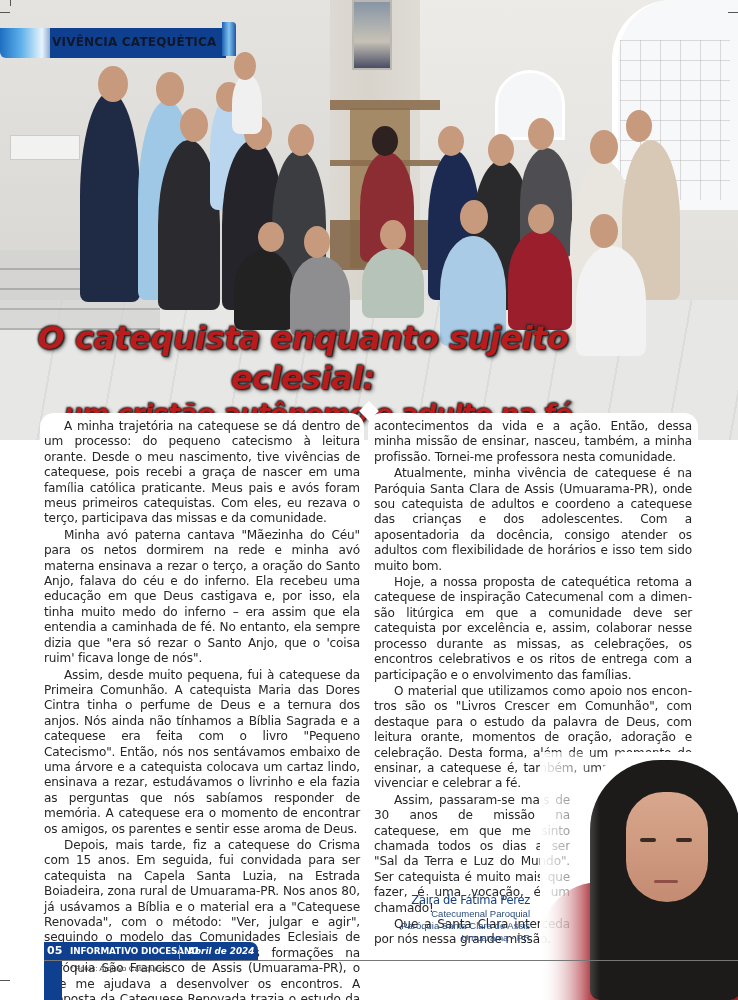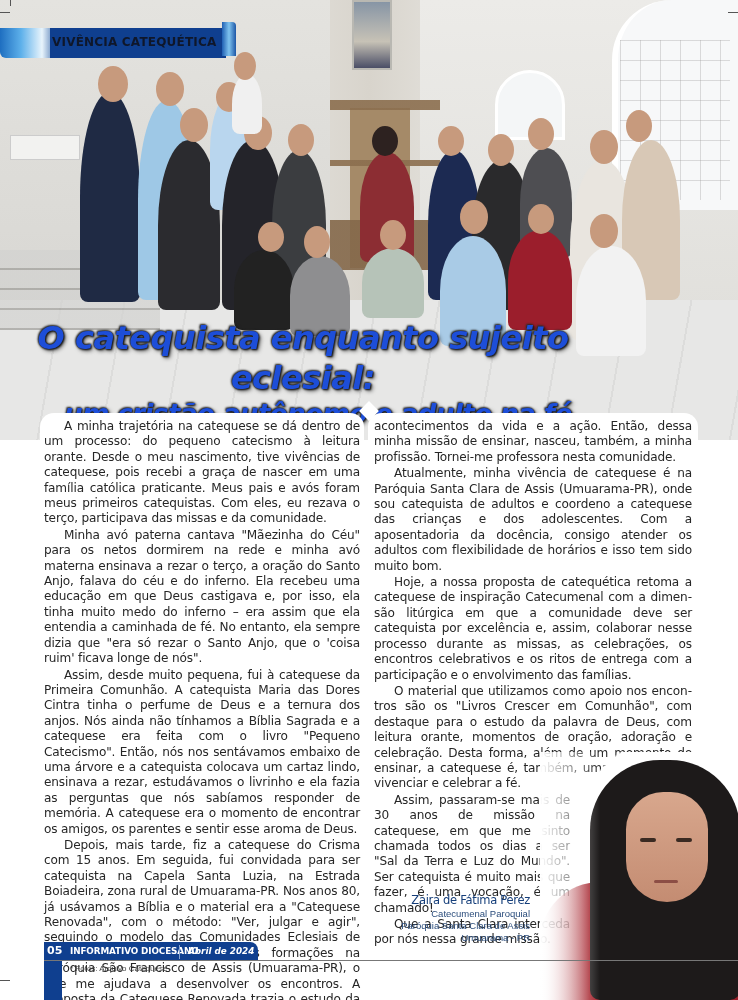--- a/index.html
+++ b/index.html
@@ -35,21 +35,21 @@
   
   .ribbon { position:absolute; left:0; top:28px; width:236px; height:30px; }
   .ribbon-shine { position:absolute; left:0; top:0; width:60px; height:30px;
     background:linear-gradient(90deg,#1e6ec0 0%,#5db0ea 35%,#e8f4fc 70%,#1b4f99 100%); border-radius:0 0 0 6px; }
   .ribbon-body { position:absolute; left:50px; top:0; width:176px; height:30px; background:#0f3f8f; }
   .ribbon-end { position:absolute; left:222px; top:-6px; width:14px; height:34px;
     background:linear-gradient(90deg,#1f5fb3,#7fc3ef,#1d56a6); border-radius:0 4px 0 0; }
   .ribbon-label { position:absolute; left:52px; top:7px; font-family:"DejaVu Sans", sans-serif; font-weight:bold; font-size:12px; letter-spacing:.2px; color:#0f172a; white-space:nowrap; }
 
   
-  .headline { position:absolute; left:0; top:318px; width:606px; text-align:center; color:#1d4ed8;
+  .headline { position:absolute; left:0; top:318px; width:606px; text-align:center; color:#b91c1c;
     font-family:"DejaVu Sans", sans-serif; font-style:italic; font-weight:bold; letter-spacing:-0.5px;
     text-shadow: 0 0 2px #222, 1px 1px 2px #111, -1px -1px 2px #333, 2px 2px 4px rgba(0,0,0,.6); }
   .headline .l1 { display:block; font-size:32px; line-height:40px; }
   .headline .l2 { display:block; font-size:26px; line-height:32px; padding-left:30px; }
 
   
   .col-box { position:absolute; top:413px; background:#fff; border-radius:14px 14px 0 0; }
   .col-left-box { left:40px; width:324px; height:540px; }
   .col-right-box { left:368px; width:330px; height:540px; }
   .col-notch { position:absolute; left:362px; top:404px; width:14px; height:14px; background:#fff; transform:rotate(45deg); }

